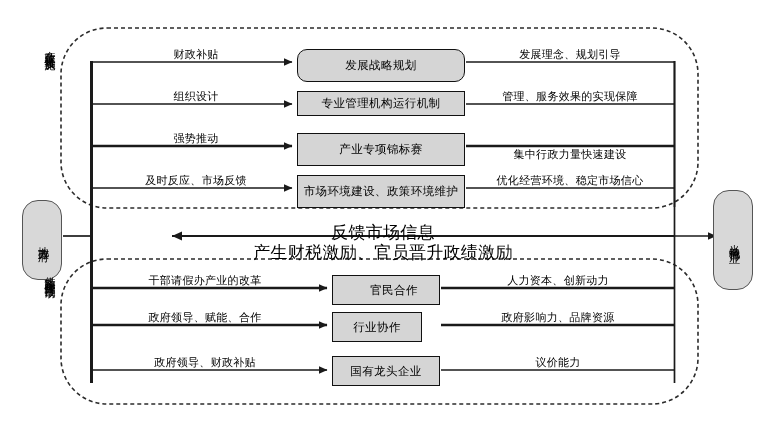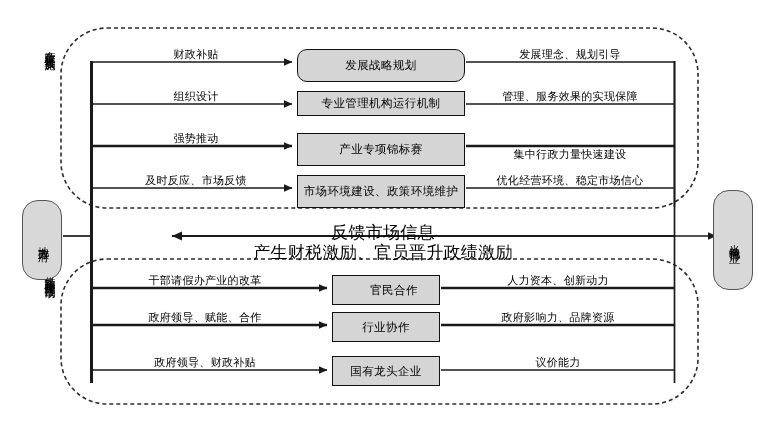--- a/index.html
+++ b/index.html
@@ -108,20 +108,20 @@
   <div class="lbl lbl-c" style="left:570px;top:175px;">优化经营环境、稳定市场信心</div>
 
   <div class="mid" style="left:383px;top:221px;">反馈市场信息</div>
   <div class="mid" style="left:383px;top:241px;">产生财税激励、官员晋升政绩激励</div>
 
   <div class="lbl lbl-c" style="left:205px;top:275px;">干部请假办产业的改革</div>
   <div class="lbl lbl-c" style="left:205px;top:312px;">政府领导、赋能、合作</div>
   <div class="lbl lbl-c" style="left:205px;top:357px;">政府领导、财政补贴</div>
 
   <div class="node" style="left:332px;top:275px;width:108px;height:30px;padding-left:16px;">官民合作</div>
-  <div class="node" style="left:332px;top:312px;width:108px;height:30px;">行业协作</div>
+  <div class="node" style="left:332px;top:312px;width:90px;height:30px;">行业协作</div>
   <div class="node" style="left:332px;top:356px;width:108px;height:30px;">国有龙头企业</div>
 
   <div class="lbl lbl-c" style="left:558px;top:275px;">人力资本、创新动力</div>
   <div class="lbl lbl-c" style="left:558px;top:312px;">政府影响力、品牌资源</div>
   <div class="lbl lbl-c" style="left:558px;top:357px;">议价能力</div>
 
 </div>
 
 </body></html>

